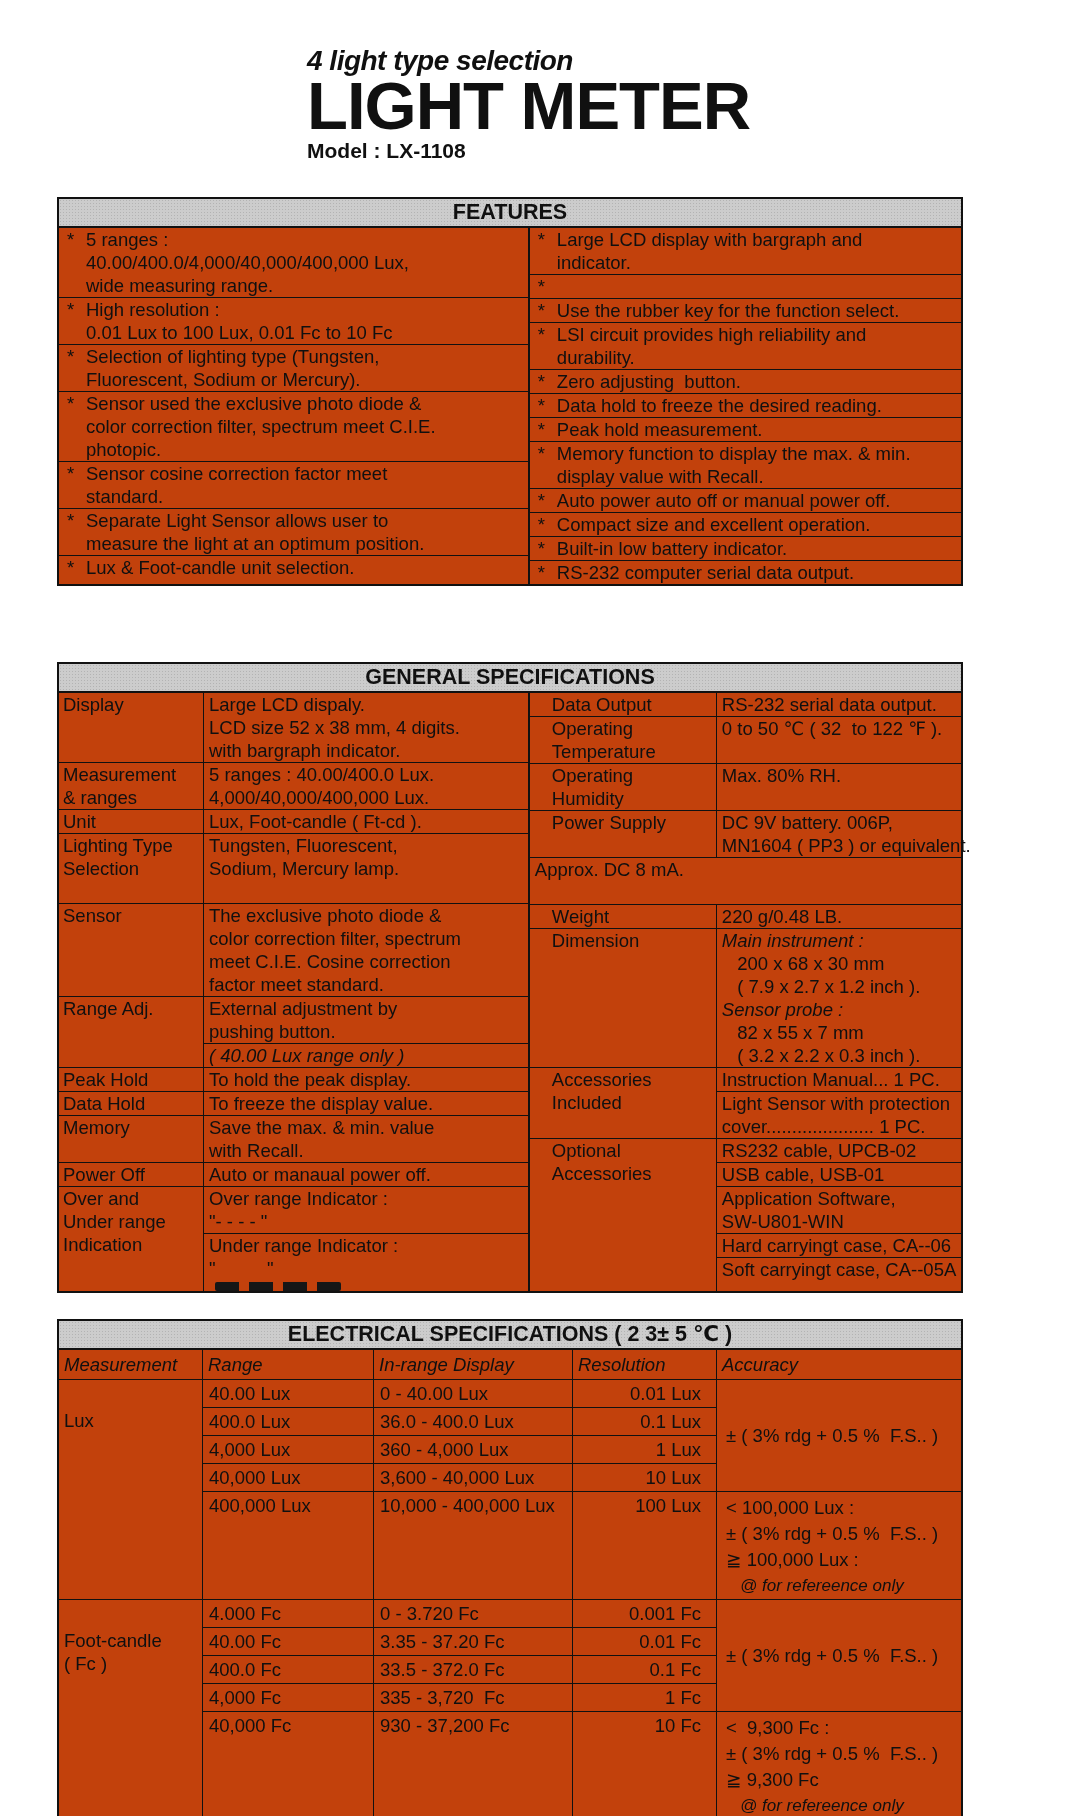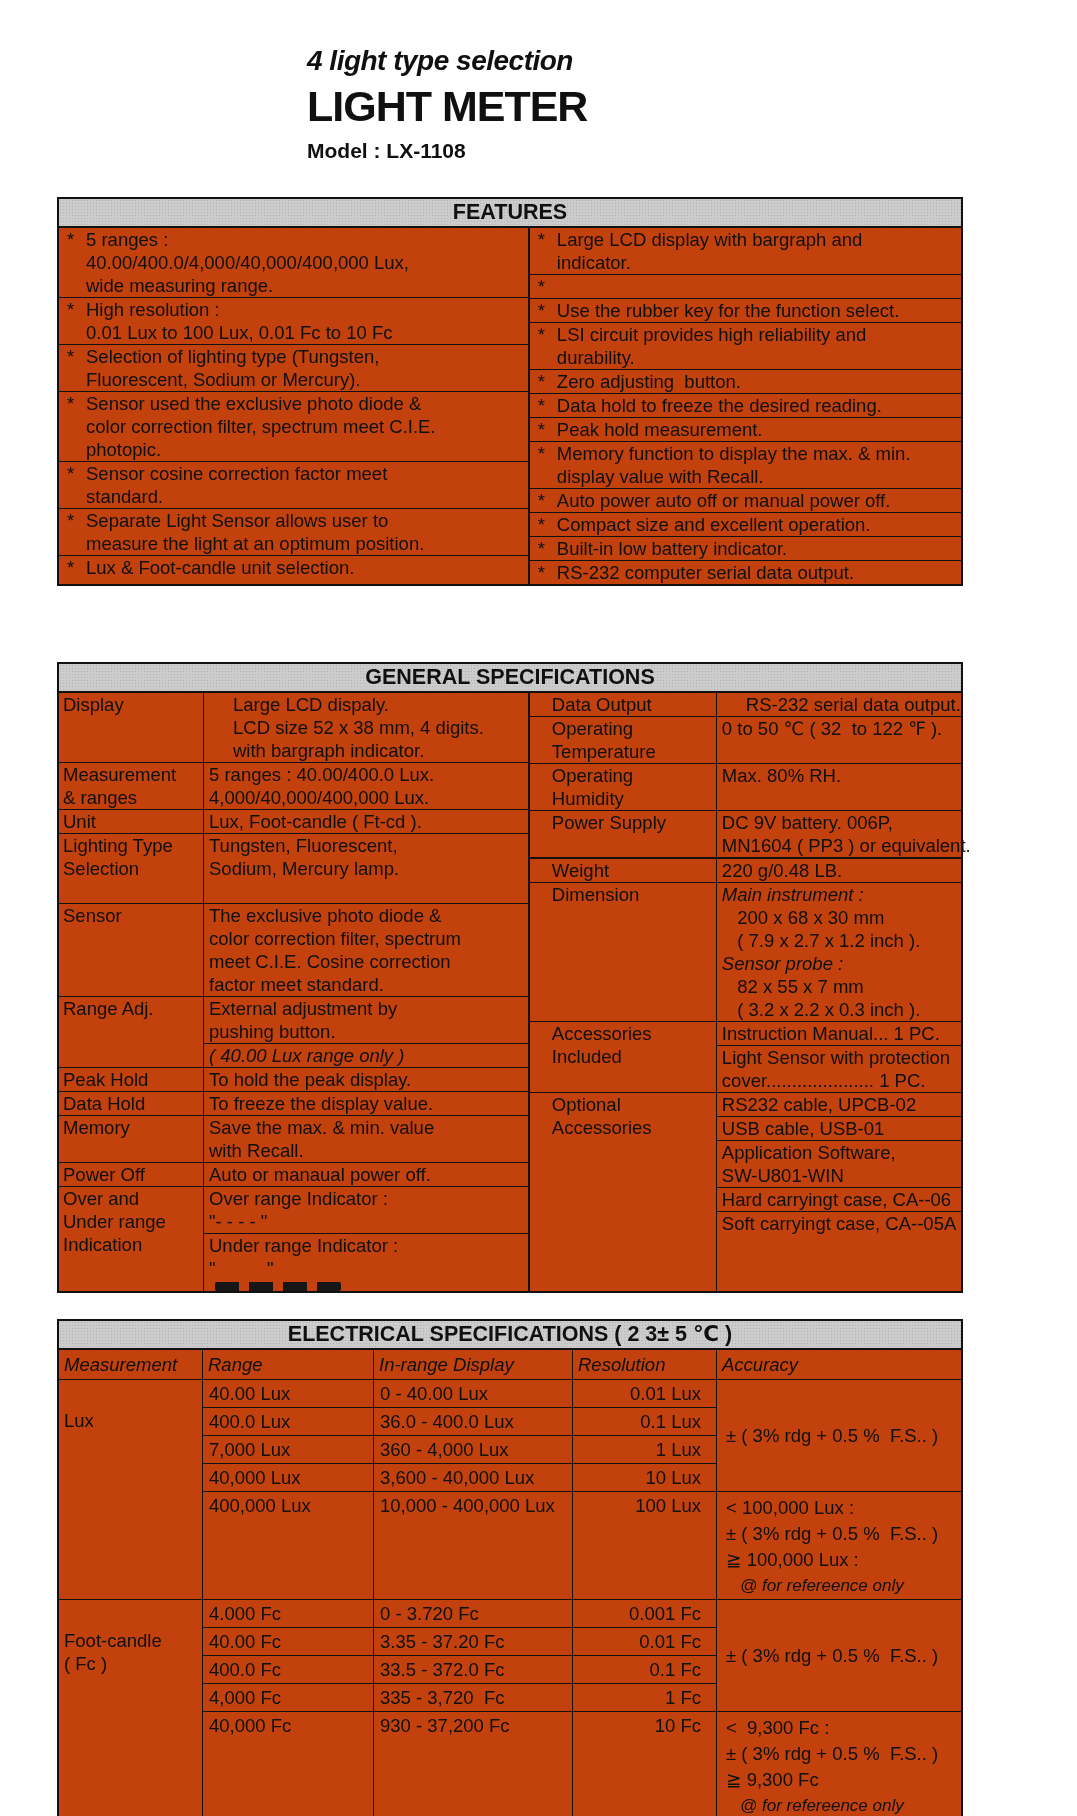--- a/index.html
+++ b/index.html
@@ -8,21 +8,21 @@
     width: 1077px; height: 1816px;
     font-family: "Liberation Sans", "DejaVu Sans", sans-serif;
     color:#101010; font-size:18.5px; line-height:23px;
     position: relative; overflow: hidden;
   }
   .page { width: 906px; margin-left: 57px; padding-top: 44px; }
 
   
   .titleblock { margin-left: 250px; margin-bottom: 30px; }
   .tagline { font-style: italic; font-weight: bold; font-size: 28px; line-height: 34px; letter-spacing: -0.5px; }
-  .main-title { font-weight: bold; font-size: 43px; line-height: 56px; letter-spacing: -1px; }
+  .main-title { font-weight: bold; font-size: 67px; line-height: 56px; letter-spacing: -1px; }
   .model { font-weight: bold; font-size: 21px; line-height: 33px; }
 
   
   .spec-table { width: 906px; border: 2px solid #111; background:#c2410c; }
   .band {
     text-align: center; font-weight: bold; font-size: 21.5px; line-height: 27px;
     background-color: #cccccc;
     background-image: radial-gradient(#b3b3b3 1px, rgba(0,0,0,0) 1px);
     background-size: 3px 3px;
     border-bottom: 2px solid #111;
@@ -40,21 +40,21 @@
   .fitem:first-child { border-top: none; }
   .fitem:last-child { flex: 1; }
   .fstar { width: 27px; padding-left: 8px; flex: none; }
   .flines { flex: 1; }
 
   
   .ghalves { display: flex; }
   .ghalf { width: 47.8%; display: flex; flex-direction: column; }
   .ghalf.left { width: 52.2%; border-right: 2px solid #111; }
   .grow { display: flex; border-top: 1px solid #111; }
-  .grow:first-child { border-top: none; gap: 24px; }
+  .grow:first-child { border-top: none; }
   .grow:last-child { flex: 1; }
   .glabel { flex: none; border-right: 1px solid #111; padding: 0 3px 0 4px; white-space: pre-line; }
   .ghalf.left  .glabel { width: 145px; }
   .ghalf.right .glabel { width: 187px; padding-left: 22px; }
   .gvals { flex: 1; display: flex; flex-direction: column; }
   .gcell { border-top: 1px solid #111; padding-left: 5px; }
   .gcell:first-child { border-top: none; }
   .gcell:last-child { flex: 1; }
   .segline { height: 9px; min-height: 9px; overflow: hidden; width: 126px; margin: 2px 0 0 6px;
              background: repeating-linear-gradient(90deg, #161616 0 24px, rgba(0,0,0,0) 24px 34px);
@@ -426,20 +426,28 @@
           <div class="gvals">
 
           <div class="gcell">
 
             <div class="line">DC 9V battery. 006P,</div>
                 <div class="line">MN1604 ( PP3 ) or equivalent.</div>
               </div>
             </div>
         </div>
           <div class="grow">
+          <div class="gvals">
+
+          <div class="gcell">
+
+            <div class="line">Approx. DC 8 mA.</div>
+                <div class="line"></div>
+              </div>
+            </div>
         </div>
           <div class="grow">
           <div class="glabel">Weight</div>
           <div class="gvals">
 
           <div class="gcell">
 
             <div class="line">220 g/0.48 LB.</div>
               </div>
             </div>
@@ -525,21 +533,21 @@
           
         <div class="erow">
             <div class="ecell">40.00 Lux</div>
             <div class="ecell">0 - 40.00 Lux</div>
             <div class="ecell res">0.01 Lux</div>
           </div><div class="erow">
             <div class="ecell">400.0 Lux</div>
             <div class="ecell">36.0 - 400.0 Lux</div>
             <div class="ecell res">0.1 Lux</div>
           </div><div class="erow">
-            <div class="ecell">7,000 Lux</div>
+            <div class="ecell">4,000 Lux</div>
             <div class="ecell">360 - 4,000 Lux</div>
             <div class="ecell res">1 Lux</div>
           </div><div class="erow">
             <div class="ecell">40,000 Lux</div>
             <div class="ecell">3,600 - 40,000 Lux</div>
             <div class="ecell res">10 Lux</div>
           </div><div class="erow">
             <div class="ecell">400,000 Lux</div>
             <div class="ecell">10,000 - 400,000 Lux</div>
             <div class="ecell res">100 Lux</div>

